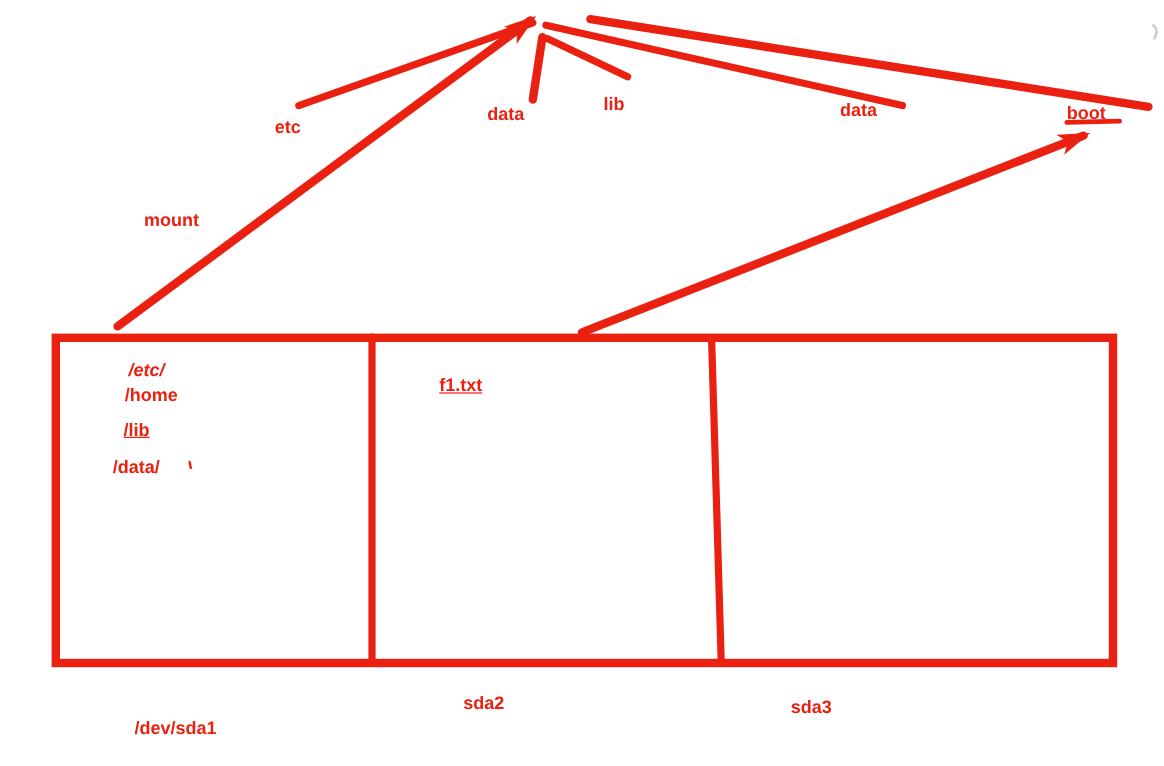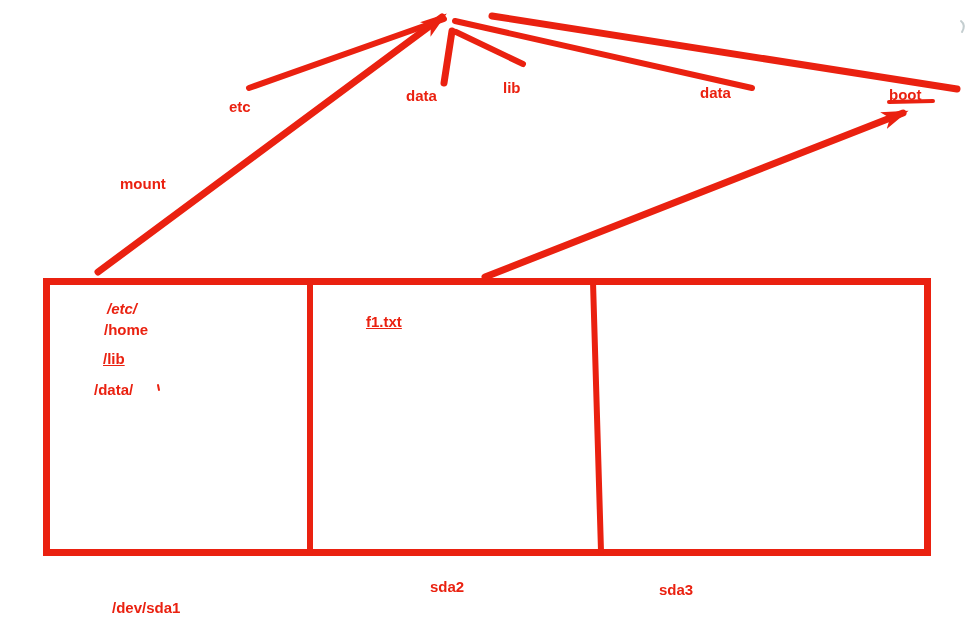--- a/index.html
+++ b/index.html
@@ -62,16 +62,16 @@
   <div class="lbl" style="left:120px;top:176px;">mount</div>
 
   <div class="lbl" style="left:107px;top:301px;font-style:italic;">/etc/</div>
   <div class="lbl" style="left:104px;top:322px;">/home</div>
   <div class="lbl" style="left:103px;top:351px;text-decoration:underline;">/lib</div>
   <div class="lbl" style="left:94px;top:382px;">/data/</div>
 
   <div class="lbl" style="left:366px;top:314px;text-decoration:underline;">f1.txt</div>
 
   <div class="lbl" style="left:112px;top:600px;">/dev/sda1</div>
-  <div class="lbl" style="left:386px;top:579px;margin-left:44px;">sda2</div>
+  <div class="lbl" style="left:386px;top:579px;">sda2</div>
   <div class="lbl" style="left:659px;top:582px;text-align:right;">sda3</div>
 
 </div>
 
 </body></html>

